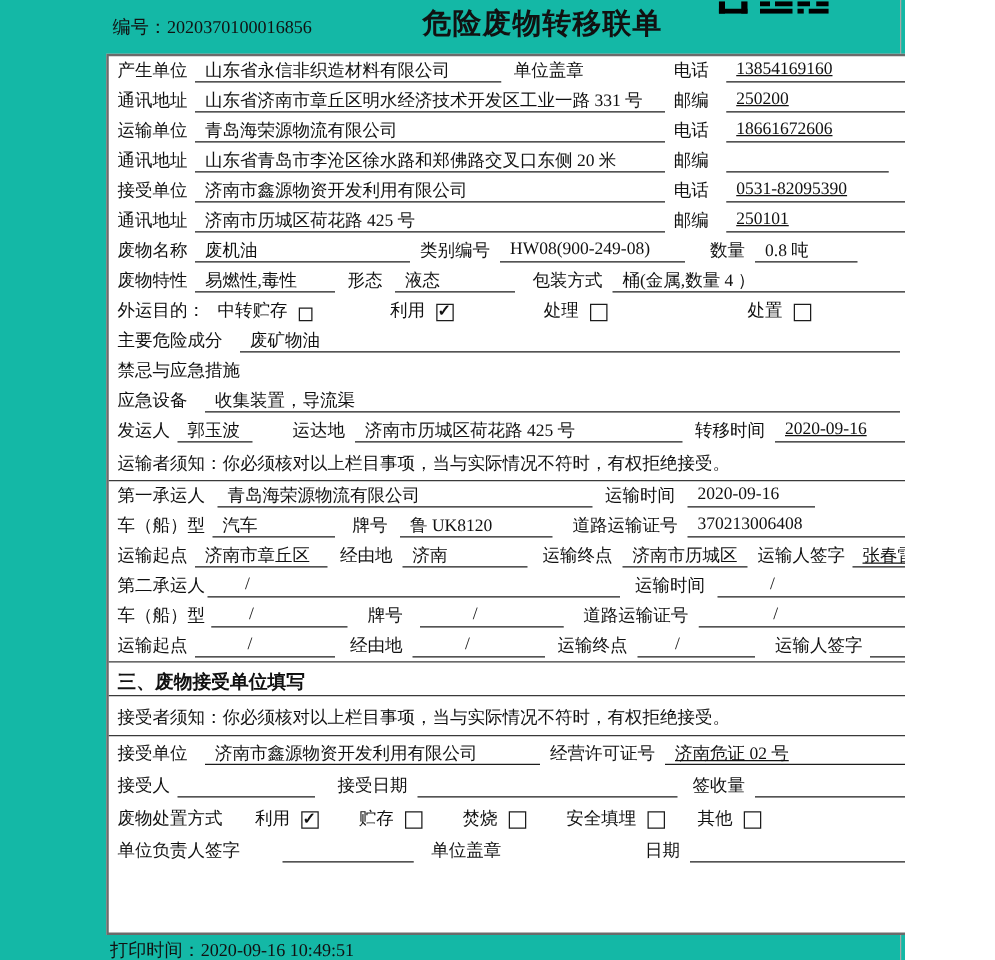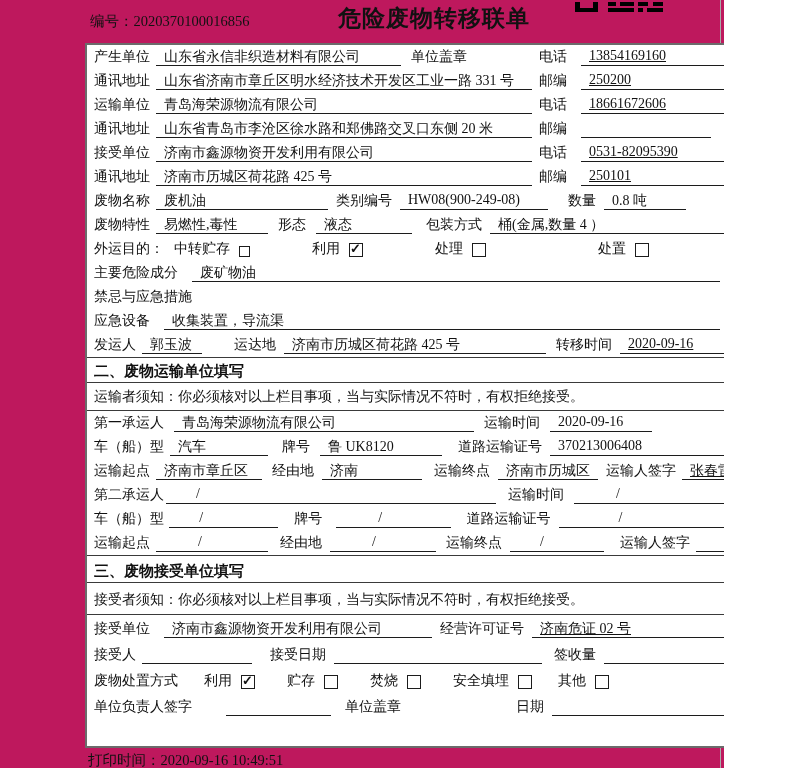--- a/index.html
+++ b/index.html
@@ -1,16 +1,16 @@
 <!DOCTYPE html>
 <html><head>
 <meta charset="utf-8">
 <style>
   html,body{margin:0;padding:0;background:#fff;}
-  .page{position:relative;width:724px;height:768px;background:#be185d;overflow:hidden;
+  .page{position:relative;width:724px;height:768px;background:#14b8a6;overflow:hidden;
         font-family:"Liberation Serif","DejaVu Serif",serif;color:#111;font-size:14px;}
   .edge-line{position:absolute;top:0;right:3px;width:1px;height:768px;background:#a9a9a9;}
   .doc-no{position:absolute;left:90px;top:12px;font-size:14.5px;white-space:nowrap;}
   .doc-title{position:absolute;left:338px;top:3px;font-size:23px;font-weight:bold;letter-spacing:1px;white-space:nowrap;}
   .qr{position:absolute;left:575px;top:0;width:88px;height:10px;}
   .formtable{position:absolute;left:85px;top:43px;width:672px;height:705px;
              border:2px solid #6b6b6b;box-sizing:border-box;background:#fff;display:flex;flex-direction:column;}
   .sec-h{box-sizing:border-box;font-weight:bold;font-size:15px;padding:4px 0 2px 7px;
          border-bottom:1px solid #3a3a3a;font-family:"Liberation Sans","DejaVu Sans",sans-serif;}
   .sec-h.mid{border-top:1px solid #3a3a3a;}
@@ -161,21 +161,20 @@
 
     <div class="row">
       <span class="lbl w48">发运人</span>
       <span class="u" style="width:60px;">郭玉波</span>
       <span class="lbl" style="margin-left:32px;">运达地</span>
       <span class="u" style="width:262px;margin-left:8px;">济南市历城区荷花路 425 号</span>
       <span class="lbl" style="margin-left:10px;">转移时间</span>
       <span class="u fill" style="margin-left:8px;">2020-09-16</span>
     </div>
 
-    <div class="sec-h mid" style="height:26px;">二、废物运输单位填写</div>
     <div class="notice" style="height:28px;">运输者须知：你必须核对以上栏目事项，当与实际情况不符时，有权拒绝接受。</div>
 
     <div class="row">
       <span class="lbl w72">第一承运人</span>
       <span class="u" style="width:300px;margin-left:8px;">青岛海荣源物流有限公司</span>
       <span class="lbl" style="margin-left:10px;">运输时间</span>
       <span class="u" style="width:102px;margin-left:10px;">2020-09-16</span>
     </div>
 
     <div class="row">

